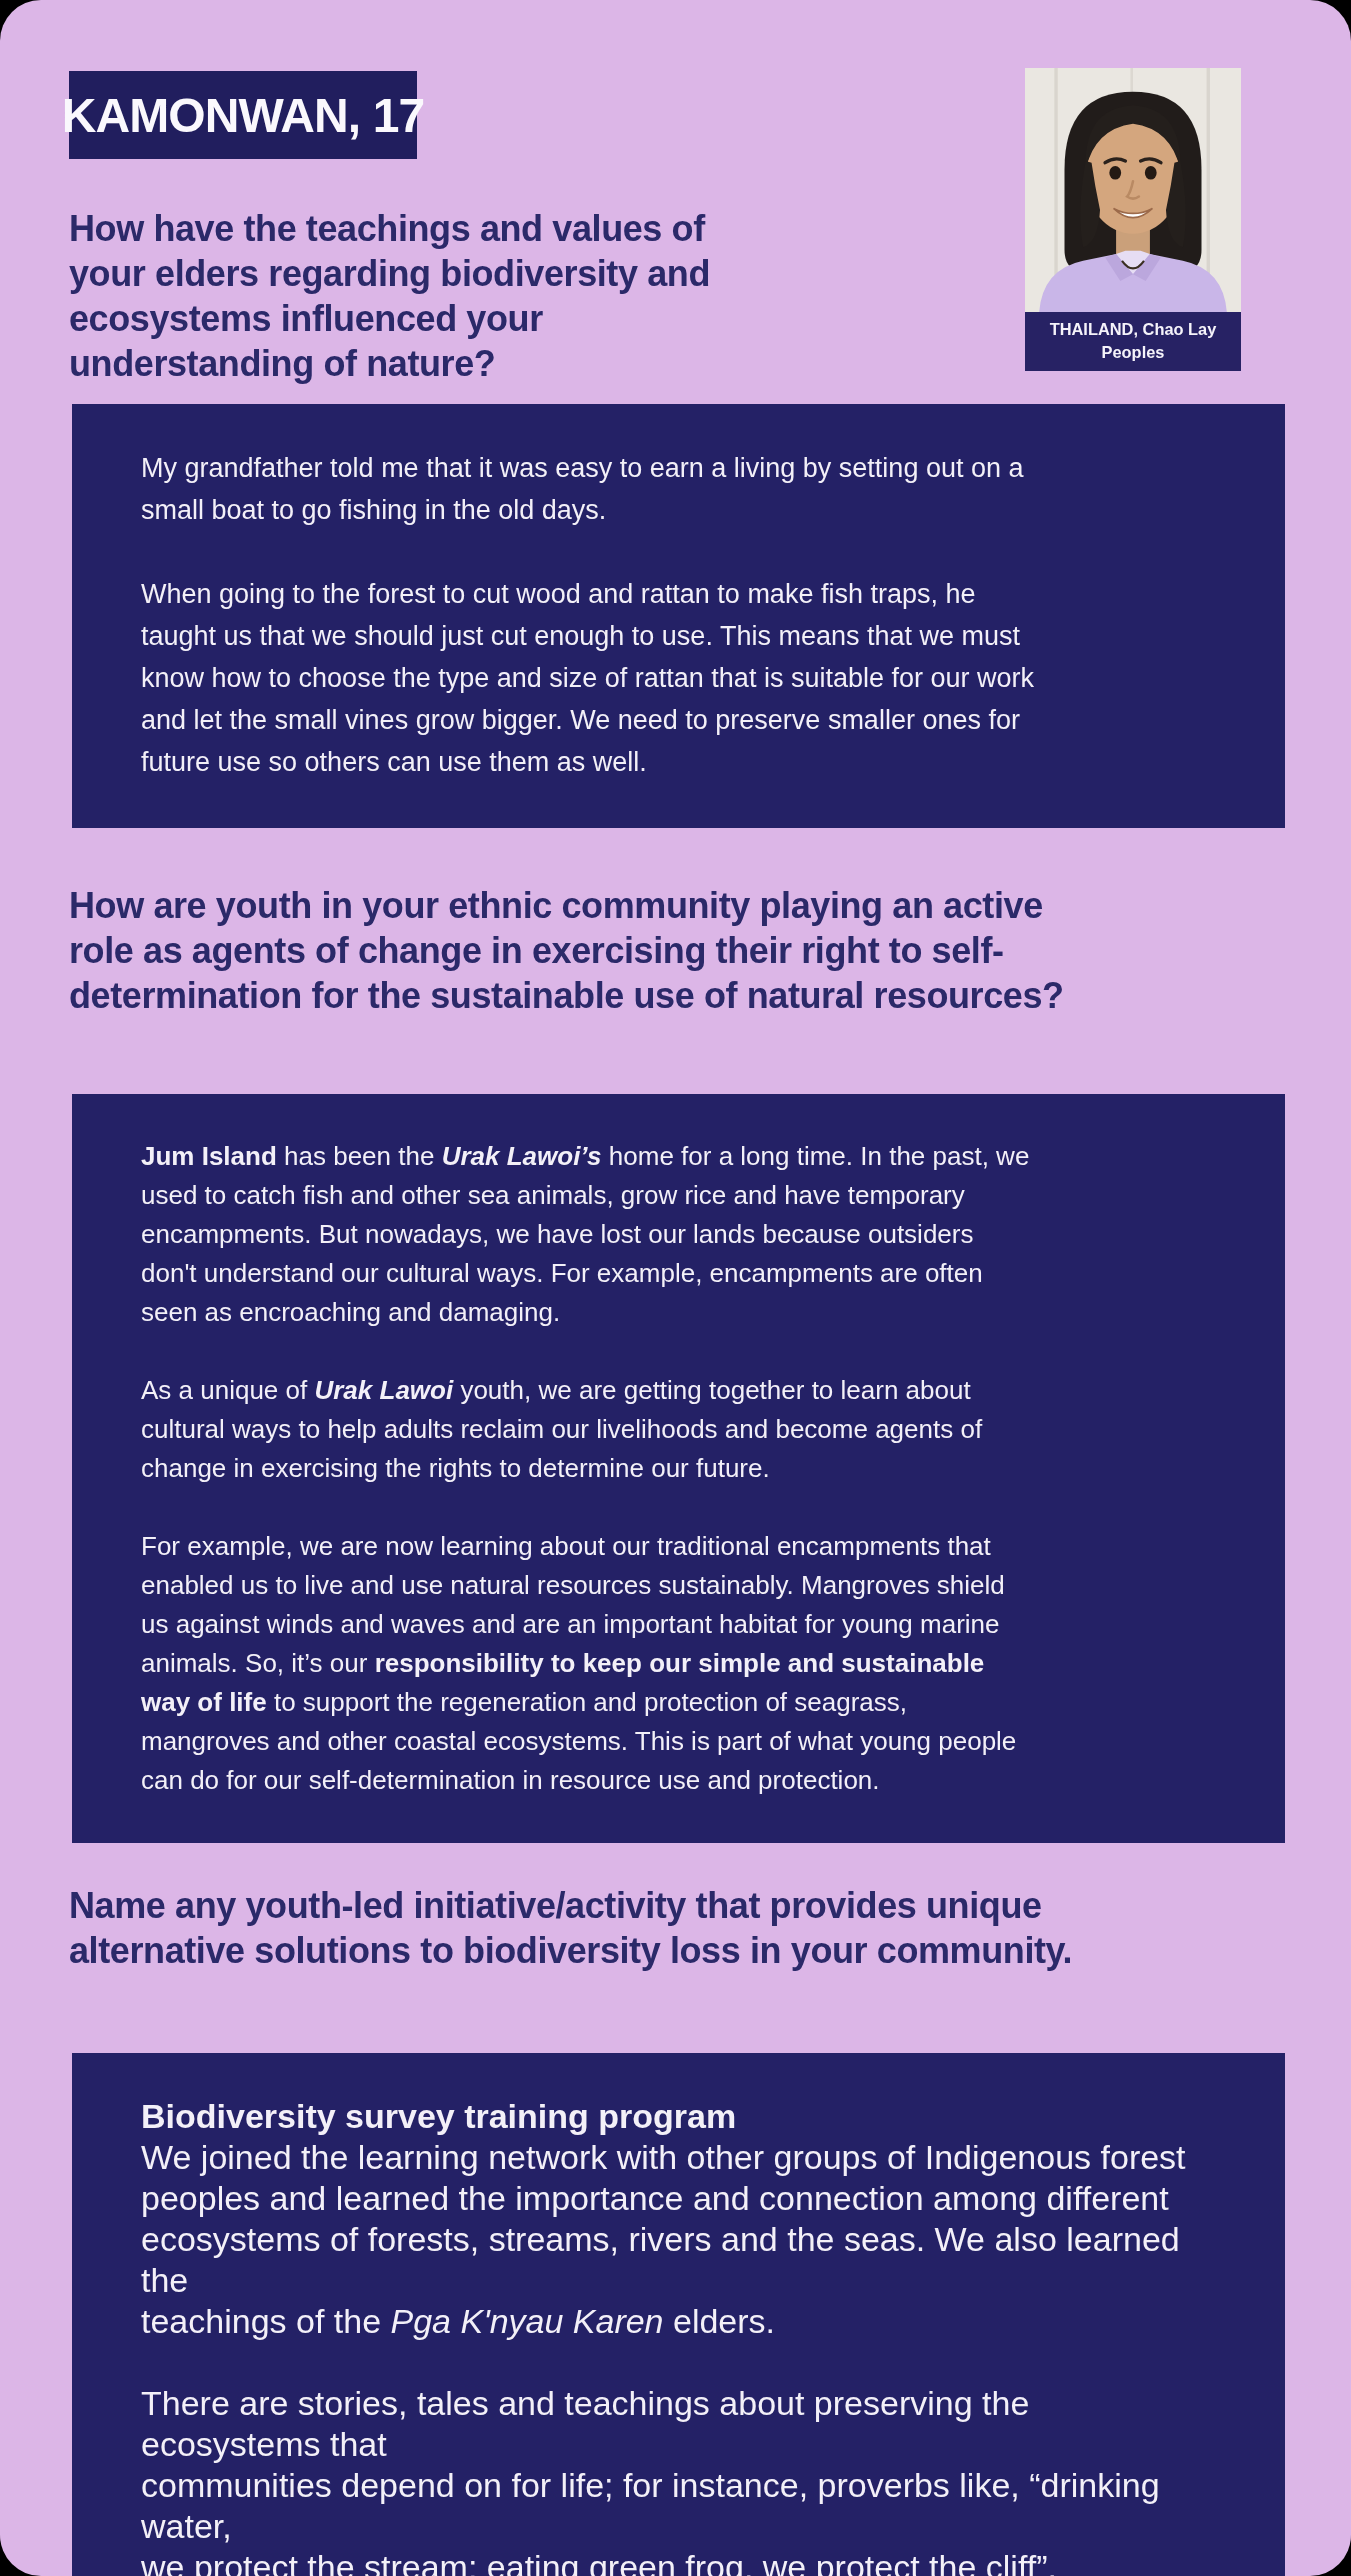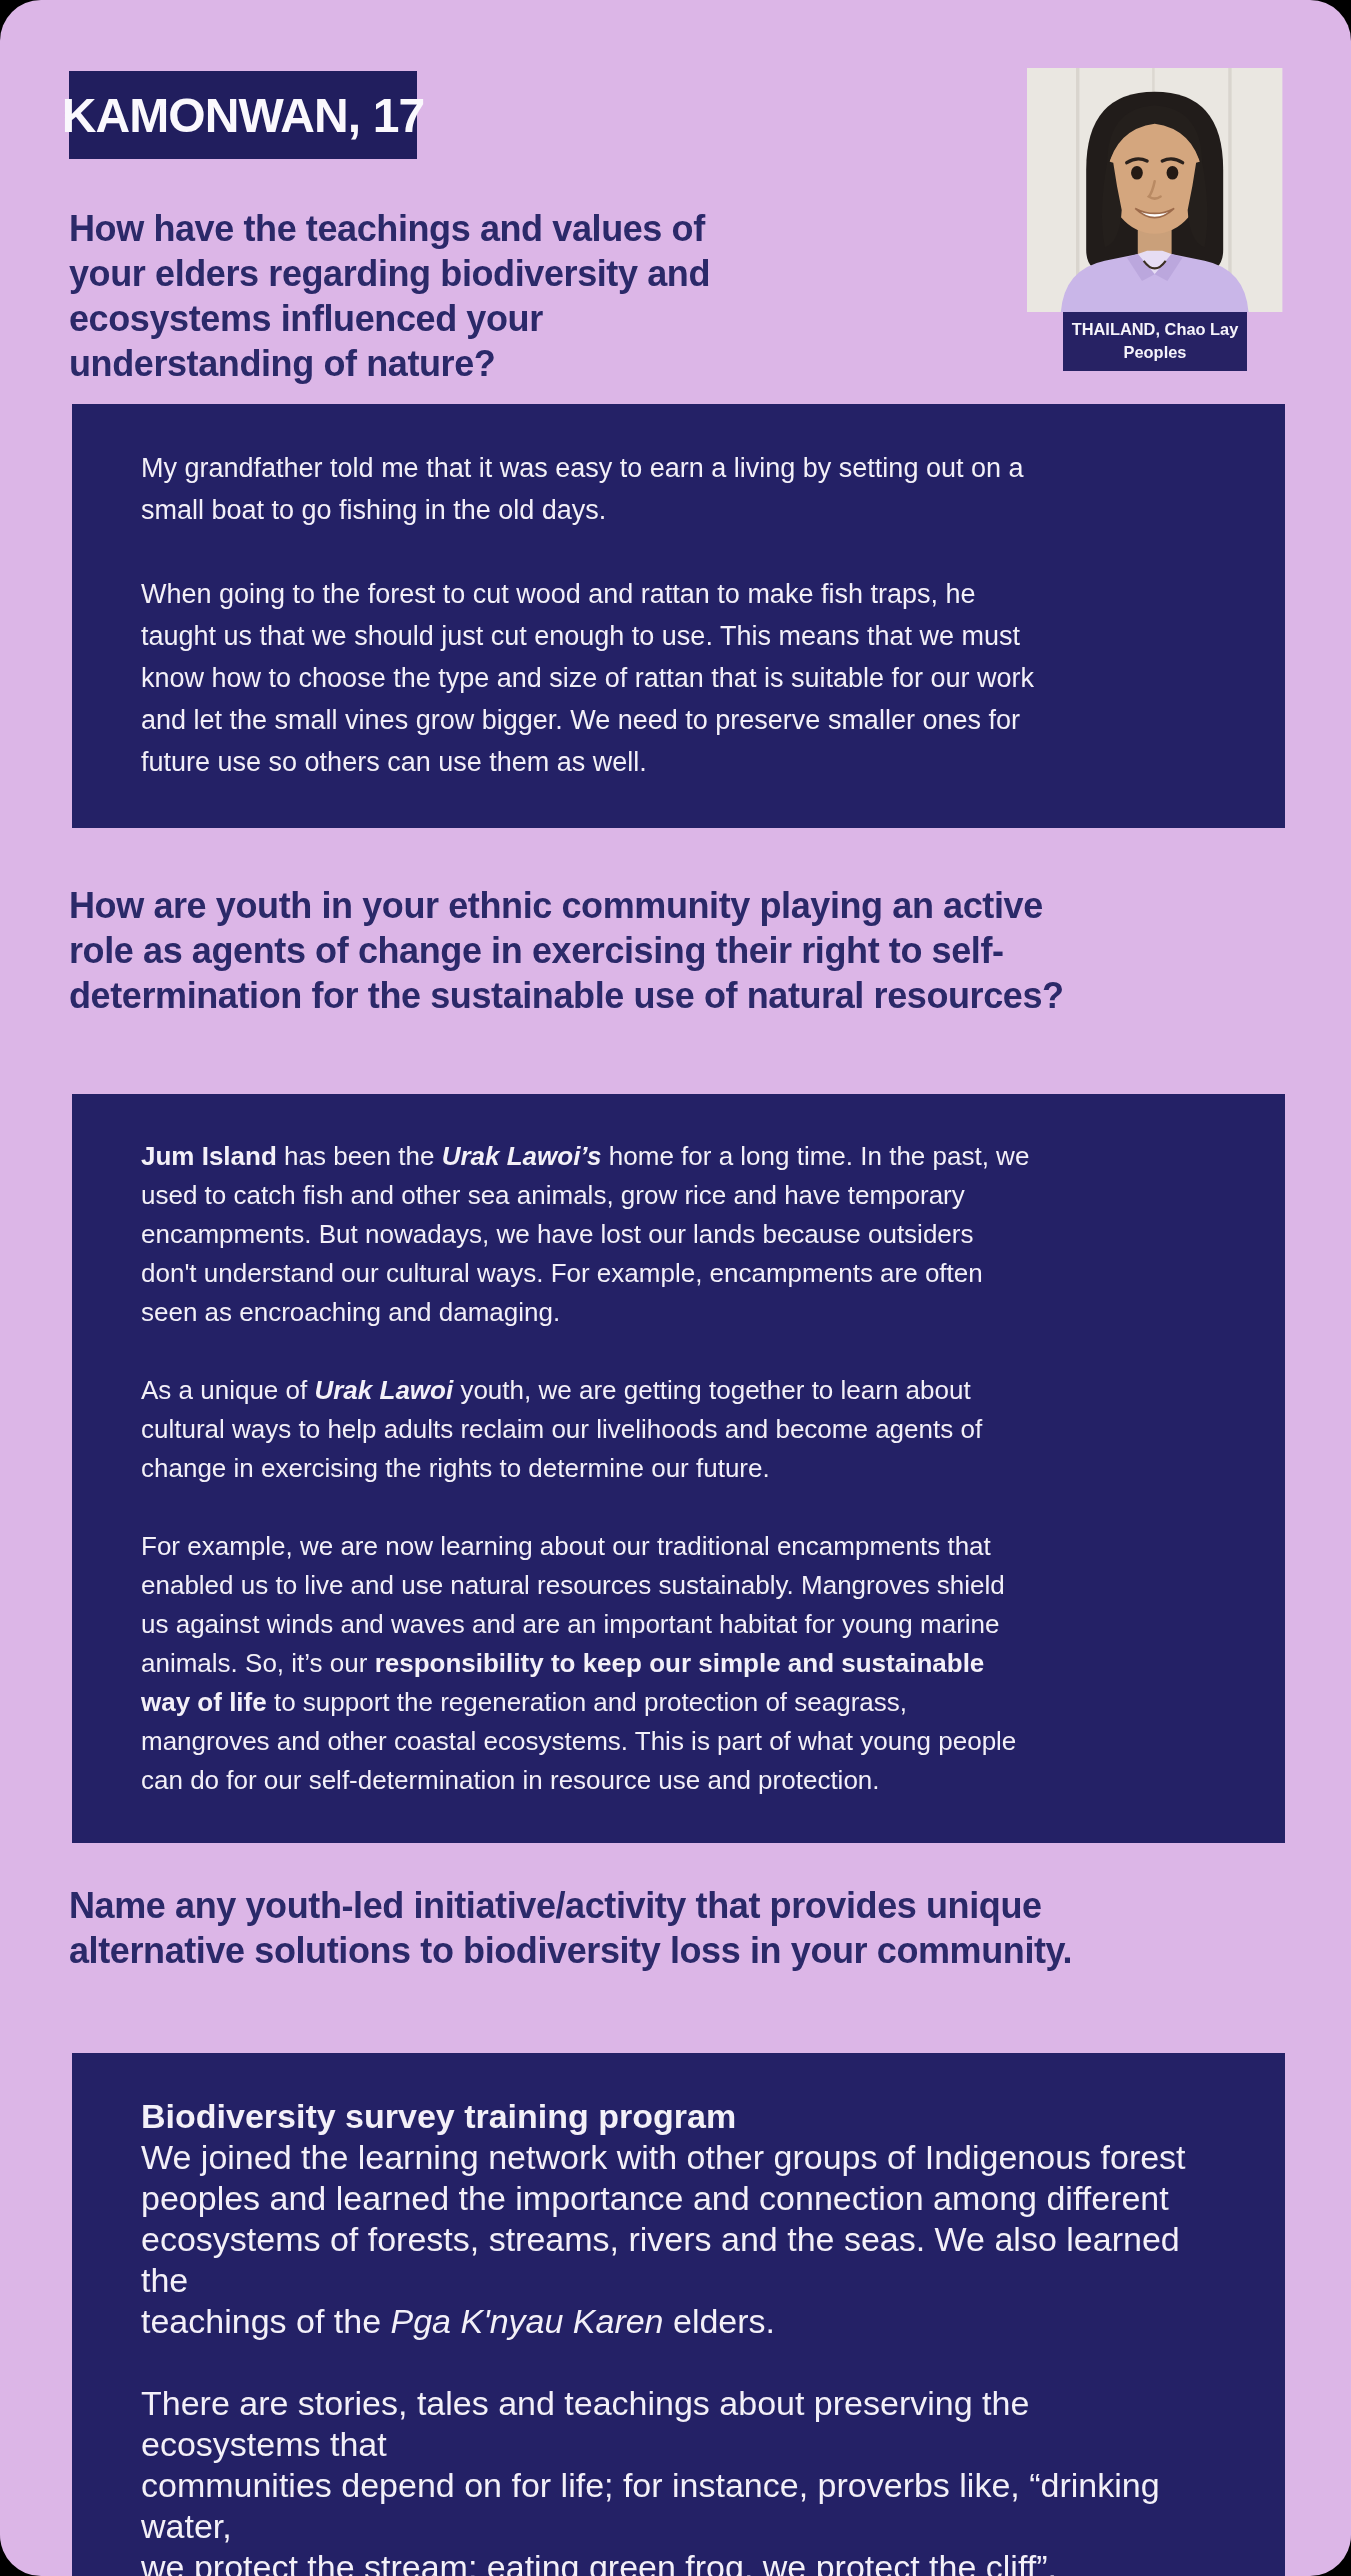--- a/index.html
+++ b/index.html
@@ -22,22 +22,22 @@
   .name-badge{
     position:absolute;left:69px;top:71px;
     width:348px;height:88px;
     background:var(--header-navy);
     display:flex;align-items:center;justify-content:center;
     color:#faf8fd;font-size:48px;font-weight:800;letter-spacing:-0.9px;
     white-space:nowrap;
   }
   .photo-card{
     position:absolute;left:1025px;top:68px;
-    width:260px;height:303px;
-    display:flex;flex-direction:column;align-items:center;
+    width:216px;height:303px;
+    display:flex;flex-direction:column;
   }
   .photo-img{flex:1 1 auto;overflow:hidden;}
   .photo-img svg{display:block;width:100%;height:100%;}
   .photo-caption{
     background:var(--caption-navy);
     color:#f5f3fa;
     font-size:16.4px;font-weight:700;line-height:22.4px;
     text-align:center;
     padding:6px 8.6px 7.8px 8.6px;
     white-space:pre-line;

